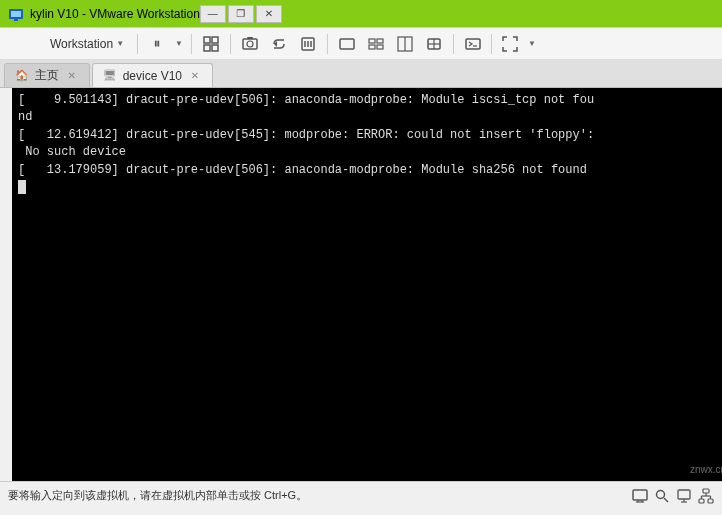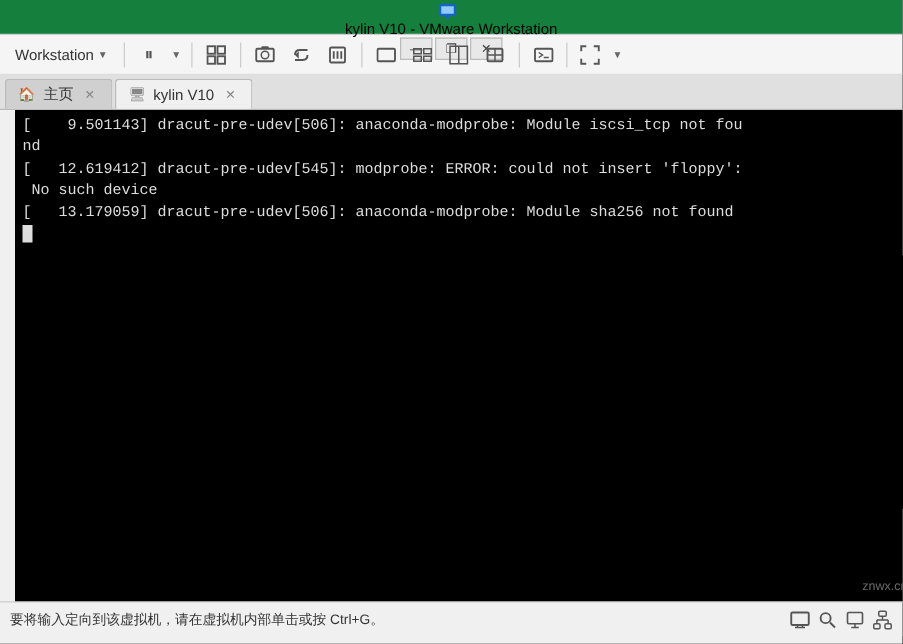--- a/index.html
+++ b/index.html
@@ -9,26 +9,25 @@
       background: #f0f0f0;
       font-family: 'Segoe UI', Arial, sans-serif;
       font-size: 12px;
       overflow: hidden;
       user-select: none;
     }
 
     
     #titlebar {
       height: 28px;
-      background: #15803d;
+      background: #84cc16;
       border-bottom: 1px solid #ccc;
       display: flex;
       align-items: center;
       padding: 0 8px;
-      flex-direction: column;
     }
     #titlebar-icon {
       width: 16px;
       height: 16px;
       margin-right: 6px;
       display: flex;
       align-items: center;
       justify-content: center;
     }
     #titlebar-controls {
@@ -61,20 +60,21 @@
     .menu-item {
       height: 26px;
       padding: 0 8px;
       display: flex;
       align-items: center;
       gap: 3px;
       cursor: pointer;
       border-radius: 2px;
       font-size: 12px;
       color: #333;
+      margin-left: 38px;
     }
     .menu-separator {
       width: 1px;
       height: 20px;
       background: #ccc;
       margin: 0 3px;
     }
     .toolbar-btn {
       width: 28px;
       height: 26px;
@@ -325,21 +325,21 @@
 </div>
 
 <div id="tabbar">
   <div class="tab">
     <span class="tab-icon">🏠</span>
     <span>主页</span>
     <span class="tab-close">✕</span>
   </div>
   <div class="tab active">
     <span class="tab-icon">🖥</span>
-    <span>kylin V10</span>
+    <span>device V10</span>
     <span class="tab-close">✕</span>
   </div>
 </div>
 
 <div id="terminal">
   <div class="terminal-text">[    9.501143] dracut-pre-udev[506]: anaconda-modprobe: Module iscsi_tcp not fou
 nd
 [   12.619412] dracut-pre-udev[545]: modprobe: ERROR: could not insert 'floppy':
  No such device
 [   13.179059] dracut-pre-udev[506]: anaconda-modprobe: Module sha256 not found

